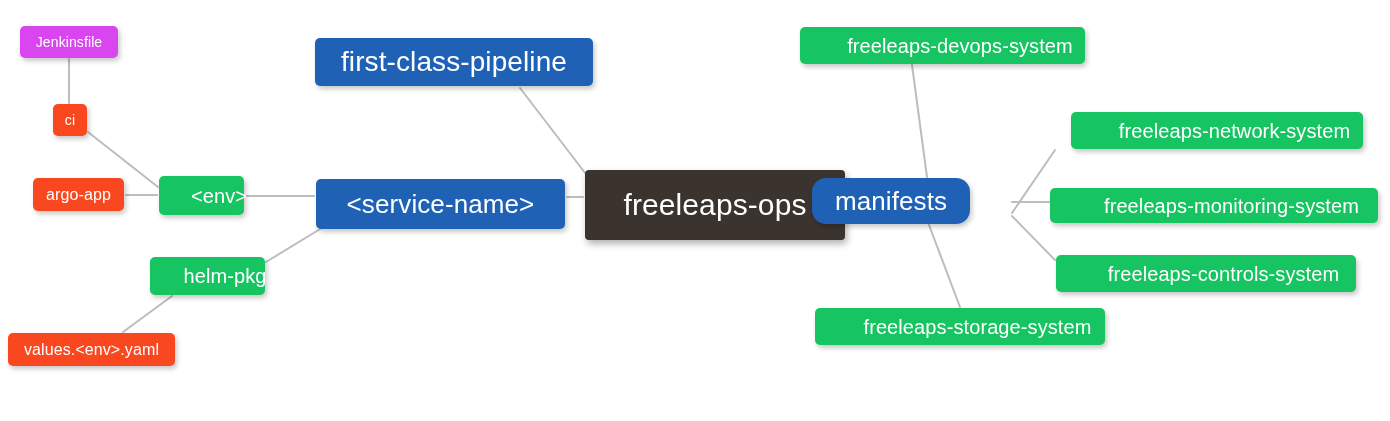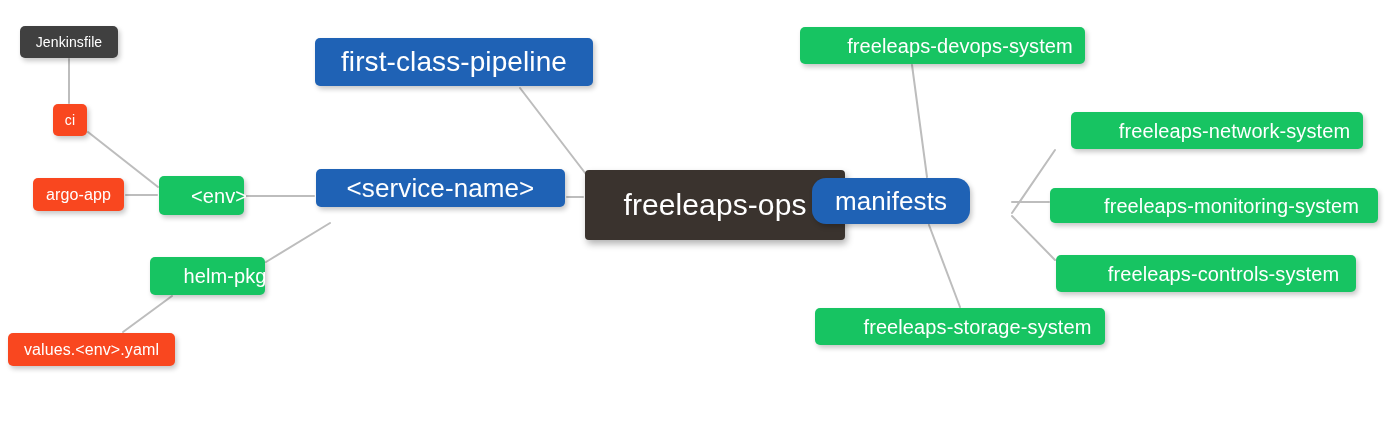--- a/index.html
+++ b/index.html
@@ -41,21 +41,21 @@
     line-height: 1;
     z-index: 2;
   }
   .node.root {
     background: #3a332e;
     border-radius: 4px;
     box-shadow: 2px 4px 7px rgba(0, 0, 0, 0.30);
   }
   .node.blue   { background: #1f62b5; }
   .node.green  { background: #17c462; padding-left: 35px; }
-  .node.orange { background: #404040; }
+  .node.orange { background: #d946ef; }
   .node.red    { background: #f9471f; }
 </style>
 </head>
 <body>
 
 <div id="canvas">
   <svg id="edges" viewBox="0 0 1390 421" width="1390" height="421" xmlns="http://www.w3.org/2000/svg">
       <line x1="592" y1="182" x2="520" y2="88" stroke="#bdbdbd" stroke-width="2" stroke-linecap="round"></line>
       <line x1="583" y1="197" x2="567" y2="197" stroke="#bdbdbd" stroke-width="2" stroke-linecap="round"></line>
       <line x1="846" y1="201" x2="851" y2="201" stroke="#bdbdbd" stroke-width="2" stroke-linecap="round"></line>
@@ -73,21 +73,21 @@
     </svg>
 
   <div class="node root" style="left: 585px; top: 170px; width: 260px; height: 70px; font-size: 30px;">
       <span>freeleaps-ops</span>
     </div>
 
   <div class="node blue" style="left: 315px; top: 38px; width: 278px; height: 48px; font-size: 28px;">
       <span>first-class-pipeline</span>
     </div>
 
-  <div class="node blue" style="left: 316px; top: 169px; width: 249px; height: 38px; font-size: 26px;">
+  <div class="node blue" style="left: 316px; top: 179px; width: 249px; height: 50px; font-size: 26px;">
       <span>&lt;service-name&gt;</span>
     </div>
 
   <div class="node blue" style="left: 812px; top: 178px; width: 158px; height: 46px; font-size: 26px; border-radius: 14px;">
       <span>manifests</span>
     </div>
 
   <div class="node green" style="left: 159px; top: 176px; width: 85px; height: 39px; font-size: 20px;">
       <span>&lt;env&gt;</span>
     </div>

